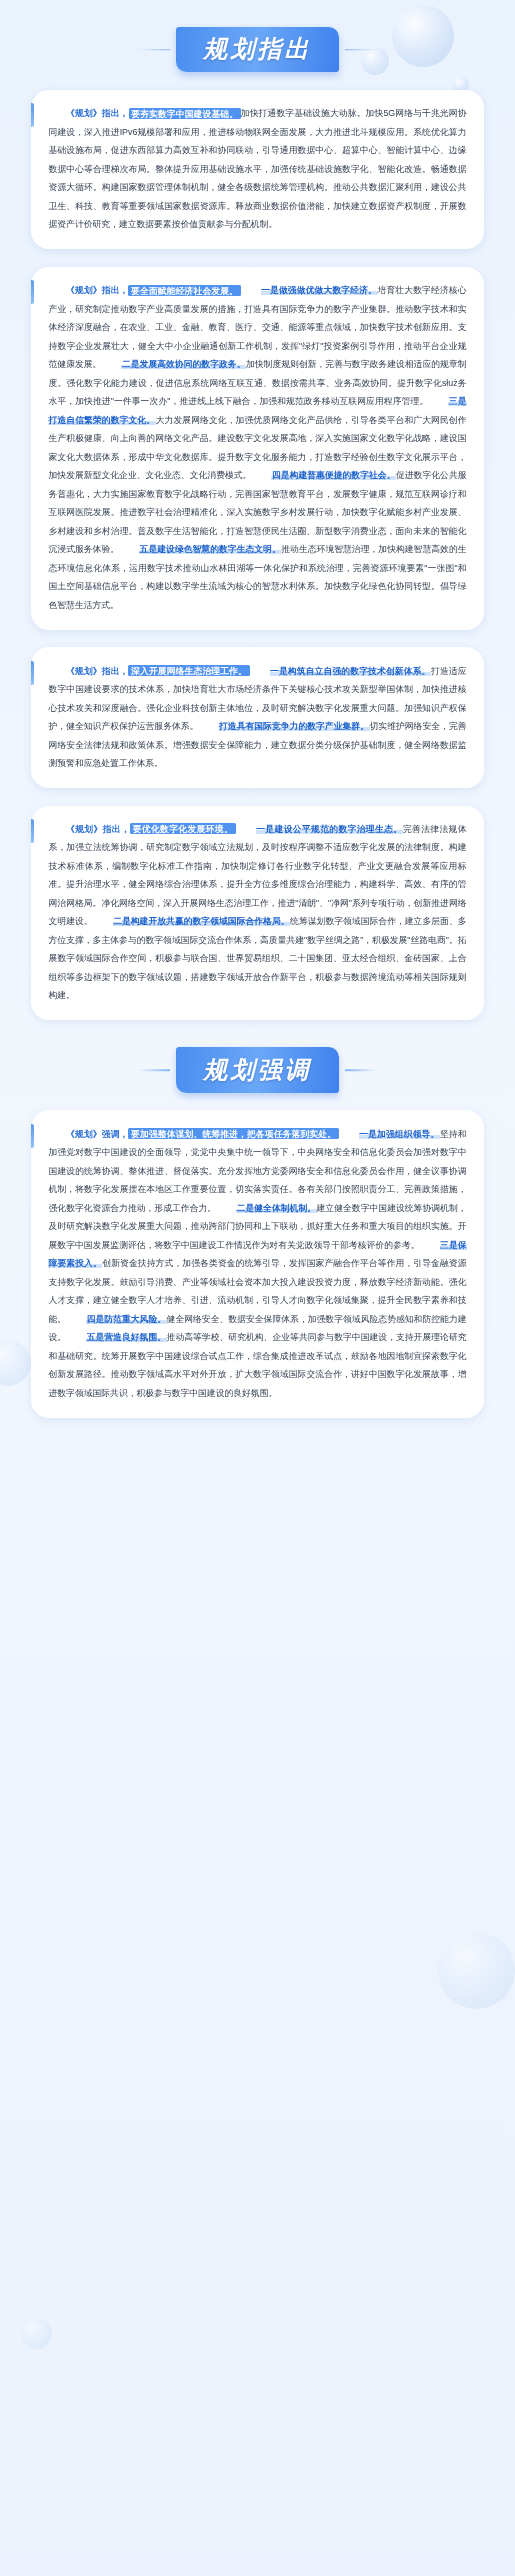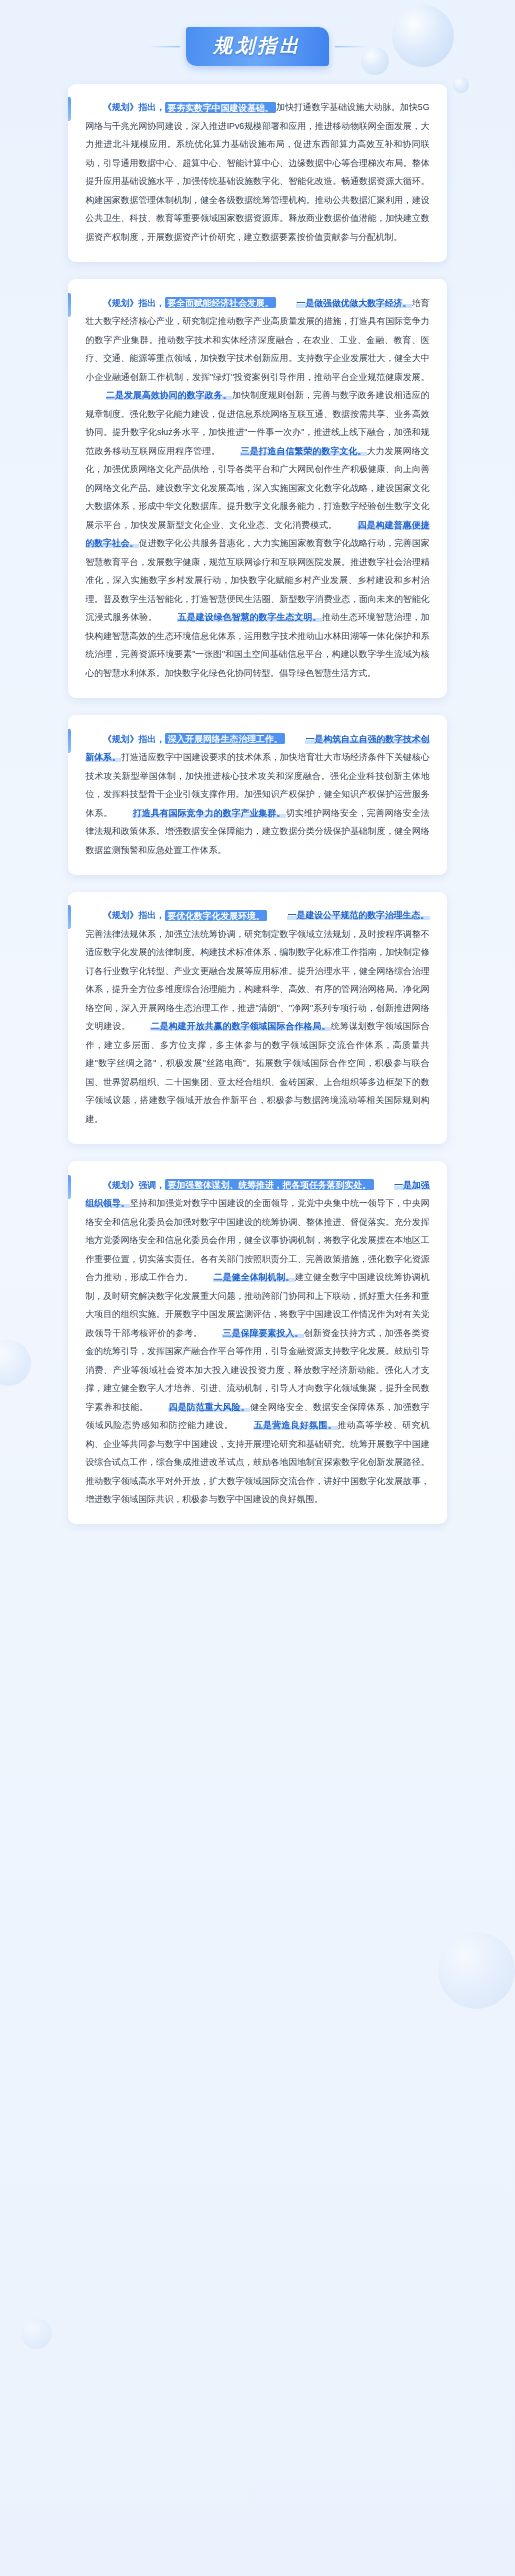--- a/index.html
+++ b/index.html
@@ -42,21 +42,21 @@
     display: flex;
     justify-content: center;
     align-items: center;
     margin: 27px 0 17.5px 0;
   }
   .banner {
     position: relative;
     display: inline-block;
     background: linear-gradient(95deg, #4a8ef0 0%, #6aa7f7 50%, #3f82ee 100%);
     color: #ffffff;
-    font-size: 19px;
+    font-size: 24px;
     font-weight: bold;
     font-style: italic;
     letter-spacing: 3.1px;
     padding: 6.2px 27px 7.2px 27px;
     border-radius: 3.1px 10.3px 3.1px 10.3px;
     box-shadow: 0 3.1px 7.2px rgba(70,130,230,.32);
     text-shadow: 0 1px 2.1px rgba(20,60,130,.35);
   }
   .banner::before,
   .banner::after {
@@ -67,24 +67,24 @@
     height: 1.5px;
     background: linear-gradient(90deg, rgba(120,170,245,0) 0%, #7fb0f5 100%);
     transform: translateY(-50%);
   }
   .banner::before { left: -38px; }
   .banner::after  { right: -38px; background: linear-gradient(270deg, rgba(120,170,245,0) 0%, #7fb0f5 100%); }
 
   
   .card {
     position: relative;
-    width: 379px;
+    width: 453px;
     margin: 0 auto 17.5px auto;
     background: #ffffff;
-    border-radius: 8px;
+    border-radius: 18px;
     box-shadow: 0 2.1px 8.2px rgba(120,160,215,.18);
     padding: 14.4px 17.5px 15.5px 17.5px;
     box-sizing: border-box;
   }
   .card::before {
     content: "";
     position: absolute;
     left: 0; top: 13.4px;
     width: 2.6px; height: 24px;
     background: linear-gradient(180deg, #5c9bf2, #8fc0fa);
@@ -140,30 +140,33 @@
   </div>
 
   <div class="card">
     <p class="para">
       <span class="lead">《规划》指出，</span><span class="hl-strong">要全面赋能经济社会发展。</span><span class="hl-mark">一是做强做优做大数字经济。</span><span>培育壮大数字经济核心产业，研究制定推动数字产业高质量发展的措施，打造具有国际竞争力的数字产业集群。推动数字技术和实体经济深度融合，在农业、工业、金融、教育、医疗、交通、能源等重点领域，加快数字技术创新应用。支持数字企业发展壮大，健全大中小企业融通创新工作机制，发挥"绿灯"投资案例引导作用，推动平台企业规范健康发展。</span><span class="hl-mark">二是发展高效协同的数字政务。</span><span>加快制度规则创新，完善与数字政务建设相适应的规章制度。强化数字化能力建设，促进信息系统网络互联互通、数据按需共享、业务高效协同。提升数字化służ务水平，加快推进"一件事一次办"，推进线上线下融合，加强和规范政务移动互联网应用程序管理。</span><span class="hl-mark">三是打造自信繁荣的数字文化。</span><span>大力发展网络文化，加强优质网络文化产品供给，引导各类平台和广大网民创作生产积极健康、向上向善的网络文化产品。建设数字文化发展高地，深入实施国家文化数字化战略，建设国家文化大数据体系，形成中华文化数据库。提升数字文化服务能力，打造数字经验创生数字文化展示平台，加快发展新型文化企业、文化业态、文化消费模式。</span><span class="hl-mark">四是构建普惠便捷的数字社会。</span><span>促进数字化公共服务普惠化，大力实施国家教育数字化战略行动，完善国家智慧教育平台，发展数字健康，规范互联网诊疗和互联网医院发展。推进数字社会治理精准化，深入实施数字乡村发展行动，加快数字化赋能乡村产业发展、乡村建设和乡村治理。普及数字生活智能化，打造智慧便民生活圈、新型数字消费业态，面向未来的智能化沉浸式服务体验。</span><span class="hl-mark">五是建设绿色智慧的数字生态文明。</span><span>推动生态环境智慧治理，加快构建智慧高效的生态环境信息化体系，运用数字技术推动山水林田湖等一体化保护和系统治理，完善资源环境要素"一张图"和国土空间基础信息平台，构建以数字学生流域为核心的智慧水利体系。加快数字化绿色化协同转型。倡导绿色智慧生活方式。</span>
     </p>
   </div>
 
   <div class="card">
     <p class="para">
-      <span class="lead">《规划》指出，</span><span class="hl-strong">深入开展网络生态治理工作。</span><span class="hl-mark">一是构筑自立自强的数字技术创新体系。</span><span>打造适应数字中国建设要求的技术体系，加快培育壮大市场经济条件下关键核心技术攻关新型举国体制，加快推进核心技术攻关和深度融合。强化企业科技创新主体地位，发挥科技型骨干企业引领支撑作用。加强知识产权保护，健全知识产权保护运营服务体系。</span><span class="hl-mark">打造具有国际竞争力的数字产业集群。</span><span>切实维护网络安全，完善网络安全法律法规和政策体系。增强数据安全保障能力，建立数据分类分级保护基础制度，健全网络数据监测预警和应急处置工作体系。</span>
+      <span class="lead">《规划》指出，</span><span class="hl-strong">深入开展网络生态治理工作。</span><span class="hl-mark">一是构筑自立自强的数字技术创新体系。</span><span>打造适应数字中国建设要求的技术体系，加快培育壮大市场经济条件下关键核心技术攻关新型举国体制，加快推进核心技术攻关和深度融合。强化企业科技创新主体地位，及时研究解决数字化发展重大问题。加强知识产权保护，健全知识产权保护运营服务体系。</span><span class="hl-mark">打造具有国际竞争力的数字产业集群。</span><span>切实维护网络安全，完善网络安全法律法规和政策体系。增强数据安全保障能力，建立数据分类分级保护基础制度，健全网络数据监测预警和应急处置工作体系。</span>
     </p>
   </div>
 
   <div class="card">
     <p class="para">
       <span class="lead">《规划》指出，</span><span class="hl-strong">要优化数字化发展环境。</span><span class="hl-mark">一是建设公平规范的数字治理生态。</span><span>完善法律法规体系，加强立法统筹协调，研究制定数字领域立法规划，及时按程序调整不适应数字化发展的法律制度。构建技术标准体系，编制数字化标准工作指南，加快制定修订各行业数字化转型、产业文更融合发展等应用标准。提升治理水平，健全网络综合治理体系，提升全方位多维度综合治理能力，构建科学、高效、有序的管网治网格局。净化网络空间，深入开展网络生态治理工作，推进"清朗"、"净网"系列专项行动，创新推进网络文明建设。</span><span class="hl-mark">二是构建开放共赢的数字领域国际合作格局。</span><span>统筹谋划数字领域国际合作，建立多层面、多方位支撑，多主体参与的数字领域国际交流合作体系，高质量共建"数字丝绸之路"，积极发展"丝路电商"。拓展数字领域国际合作空间，积极参与联合国、世界贸易组织、二十国集团、亚太经合组织、金砖国家、上合组织等多边框架下的数字领域议题，搭建数字领域开放合作新平台，积极参与数据跨境流动等相关国际规则构建。</span>
     </p>
   </div>
 
+  <div class="banner-wrap">
+    <div class="banner">规划强调</div>
+  </div>
 
   <div class="card">
     <p class="para">
       <span class="lead">《规划》强调，</span><span class="hl-strong">要加强整体谋划、统筹推进，把各项任务落到实处。</span><span class="hl-mark">一是加强组织领导。</span><span>坚持和加强党对数字中国建设的全面领导，党党中央集中统一领导下，中央网络安全和信息化委员会加强对数字中国建设的统筹协调、整体推进、督促落实。充分发挥地方党委网络安全和信息化委员会作用，健全议事协调机制，将数字化发展摆在本地区工作重要位置，切实落实责任。各有关部门按照职责分工、完善政策措施，强化数字化资源合力推动，形成工作合力。</span><span class="hl-mark">二是健全体制机制。</span><span>建立健全数字中国建设统筹协调机制，及时研究解决数字化发展重大问题，推动跨部门协同和上下联动，抓好重大任务和重大项目的组织实施。开展数字中国发展监测评估，将数字中国建设工作情况作为对有关党政领导干部考核评价的参考。</span><span class="hl-mark">三是保障要素投入。</span><span>创新资金扶持方式，加强各类资金的统筹引导，发挥国家产融合作平台等作用，引导金融资源支持数字化发展。鼓励引导消费、产业等领域社会资本加大投入建设投资力度，释放数字经济新动能。强化人才支撑，建立健全数字人才培养、引进、流动机制，引导人才向数字化领域集聚，提升全民数字素养和技能。</span><span class="hl-mark">四是防范重大风险。</span><span>健全网络安全、数据安全保障体系，加强数字领域风险态势感知和防控能力建设。</span><span class="hl-mark">五是营造良好氛围。</span><span>推动高等学校、研究机构、企业等共同参与数字中国建设，支持开展理论研究和基础研究。统筹开展数字中国建设综合试点工作，综合集成推进改革试点，鼓励各地因地制宜探索数字化创新发展路径。推动数字领域高水平对外开放，扩大数字领域国际交流合作，讲好中国数字化发展故事，增进数字领域国际共识，积极参与数字中国建设的良好氛围。</span>
     </p>
   </div>
 
 </div>
 
 

